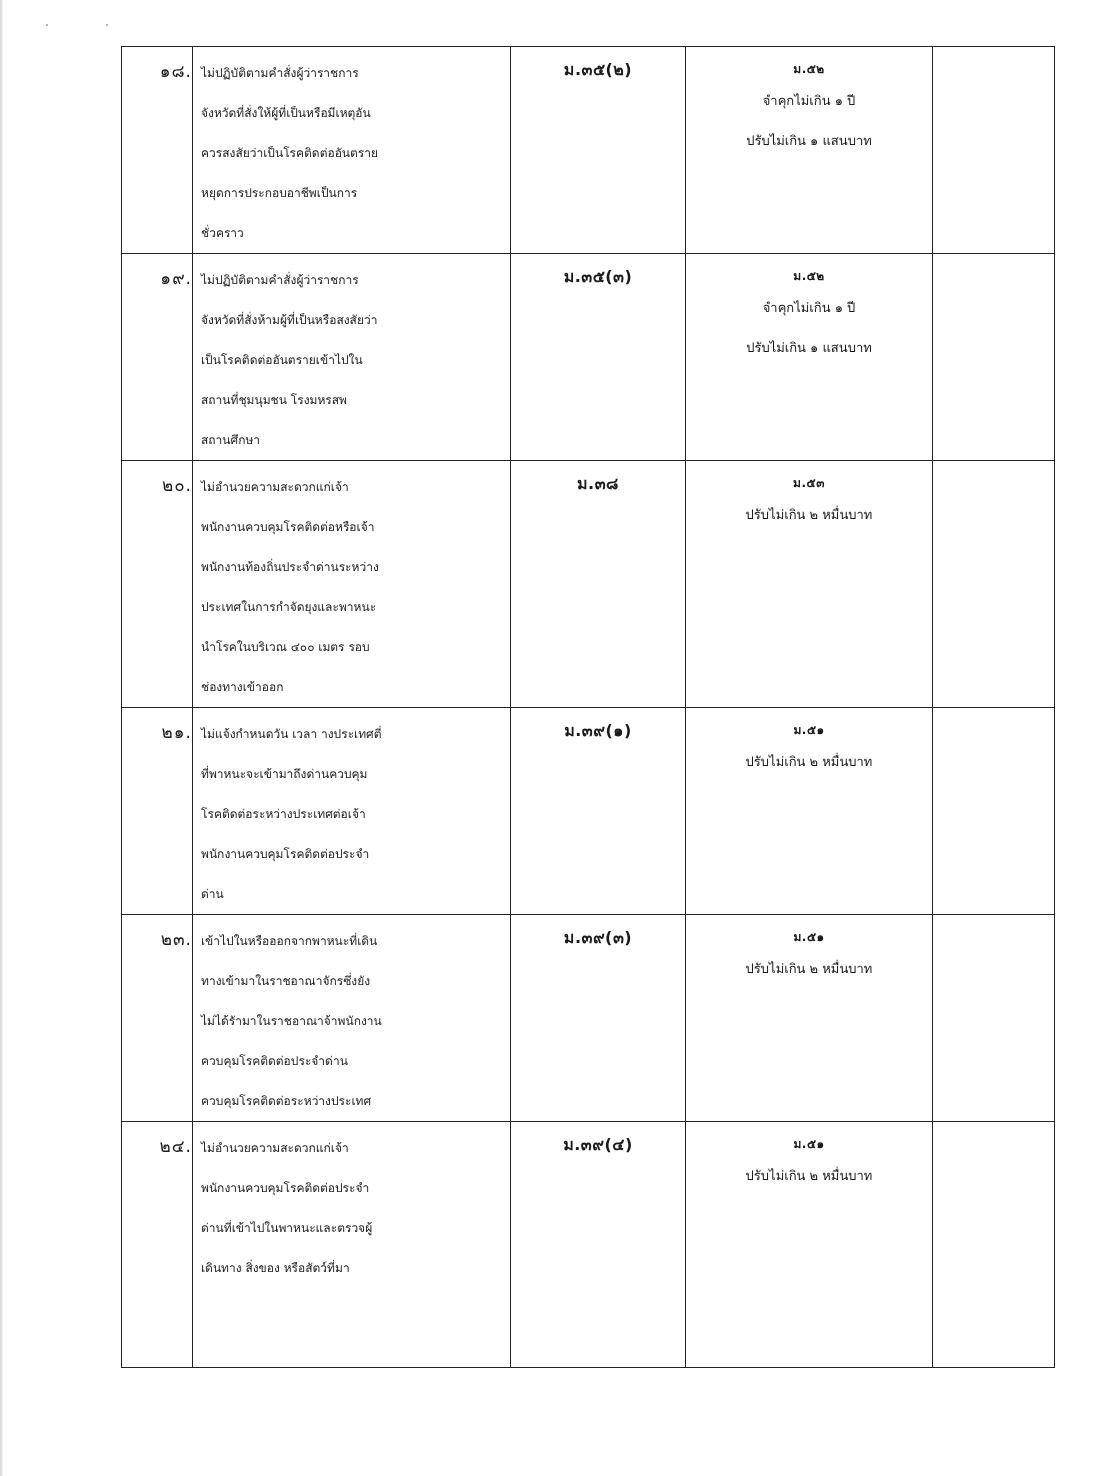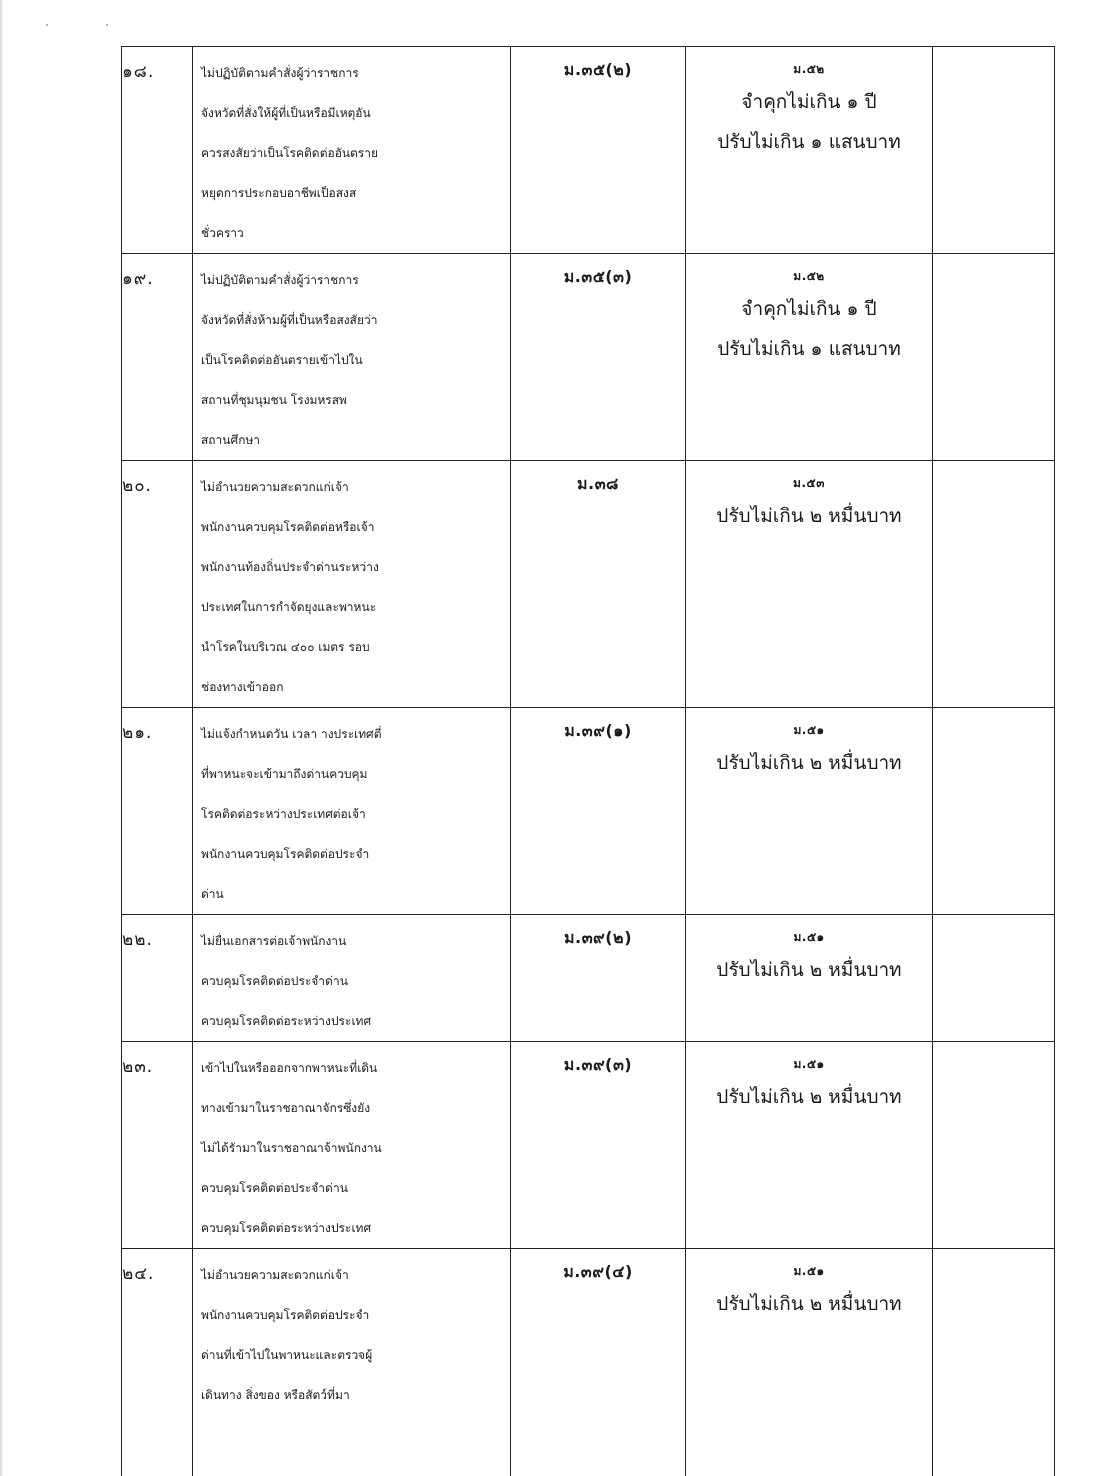--- a/index.html
+++ b/index.html
@@ -43,21 +43,21 @@
       vertical-align: top;
       padding: 0;
     }
     col.c-no { width: 71px; }
     col.c-desc { width: 318px; }
     col.c-sec { width: 175px; }
     col.c-pen { width: 247px; }
     col.c-note { width: 122px; }
 
     .cell-no {
-      text-align: left;
+      text-align: right;
       font-size: 17px;
       padding-top: 10px !important;
       letter-spacing: 1px;
     }
     .cell-desc {
       padding: 6px 6px 0 8px !important;
     }
     .desc-line {
       display: block;
       font-size: 12px;
@@ -78,21 +78,21 @@
     }
     .pen-sec {
       display: block;
       font-size: 12px;
       font-weight: bold;
       line-height: 24px;
       letter-spacing: 0.5px;
     }
     .pen-line {
       display: block;
-      font-size: 19px;
+      font-size: 13px;
       line-height: 40px;
     }
   </style>
 </head>
 <body>
 
 <div class="scan-edge"></div>
 <div class="speck" style="left:46px;top:24px;"></div>
 <div class="speck" style="left:106px;top:24px;"></div>
 
@@ -105,21 +105,21 @@
       <col class="c-note">
   </colgroup>
   <tbody>
 
     <tr style="height:202px;">
       <td class="cell-no">๑๘.</td>
       <td class="cell-desc">
         <span class="desc-line">ไม่ปฏิบัติตามคำสั่งผู้ว่าราชการ</span>
         <span class="desc-line">จังหวัดที่สั่งให้ผู้ที่เป็นหรือมีเหตุอัน</span>
         <span class="desc-line">ควรสงสัยว่าเป็นโรคติดต่ออันตราย</span>
-        <span class="desc-line">หยุดการประกอบอาชีพเป็อสงส</span>
+        <span class="desc-line">หยุดการประกอบอาชีพเป็นการ</span>
         <span class="desc-line">ชั่วคราว</span>
       </td>
       <td class="cell-sec">ม.๓๕(๒)</td>
       <td class="cell-pen">
         <span class="pen-sec">ม.๕๒</span>
         <span class="pen-line">จำคุกไม่เกิน ๑ ปี</span>
         <span class="pen-line">ปรับไม่เกิน ๑ แสนบาท</span>
       </td>
       <td></td>
     </tr>
@@ -170,34 +170,20 @@
         <span class="desc-line">ด่าน</span>
       </td>
       <td class="cell-sec">ม.๓๙(๑)</td>
       <td class="cell-pen">
         <span class="pen-sec">ม.๕๑</span>
         <span class="pen-line">ปรับไม่เกิน ๒ หมื่นบาท</span>
       </td>
       <td></td>
     </tr>
 
-    <tr style="height:124px;">
-      <td class="cell-no">๒๒.</td>
-      <td class="cell-desc">
-        <span class="desc-line">ไม่ยื่นเอกสารต่อเจ้าพนักงาน</span>
-        <span class="desc-line">ควบคุมโรคติดต่อประจำด่าน</span>
-        <span class="desc-line">ควบคุมโรคติดต่อระหว่างประเทศ</span>
-      </td>
-      <td class="cell-sec">ม.๓๙(๒)</td>
-      <td class="cell-pen">
-        <span class="pen-sec">ม.๕๑</span>
-        <span class="pen-line">ปรับไม่เกิน ๒ หมื่นบาท</span>
-      </td>
-      <td></td>
-    </tr>
 
     <tr style="height:198px;">
       <td class="cell-no">๒๓.</td>
       <td class="cell-desc">
         <span class="desc-line">เข้าไปในหรือออกจากพาหนะที่เดิน</span>
         <span class="desc-line">ทางเข้ามาในราชอาณาจักรซึ่งยัง</span>
         <span class="desc-line">ไม่ได้รัามาในราชอาณาจ้าพนักงาน</span>
         <span class="desc-line">ควบคุมโรคติดต่อประจำด่าน</span>
         <span class="desc-line">ควบคุมโรคติดต่อระหว่างประเทศ</span>
       </td>

